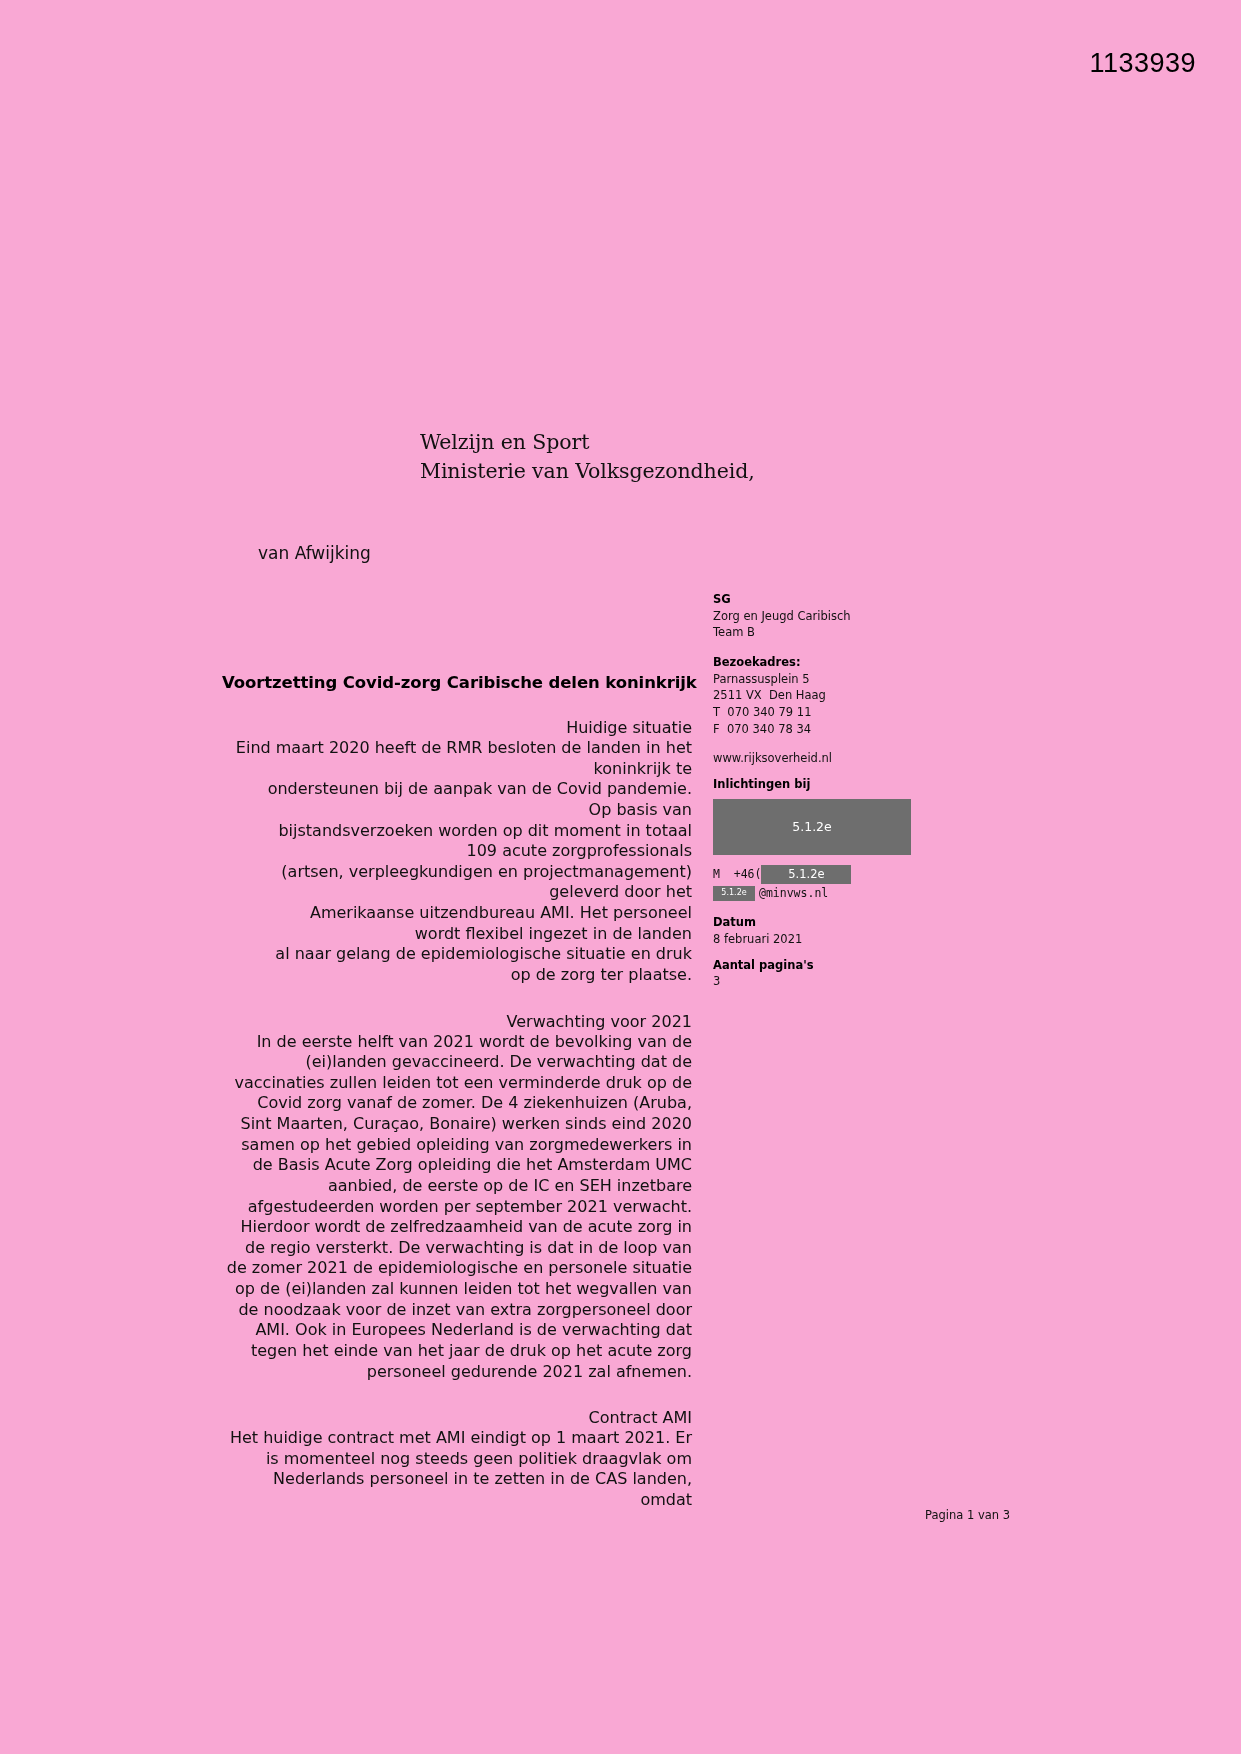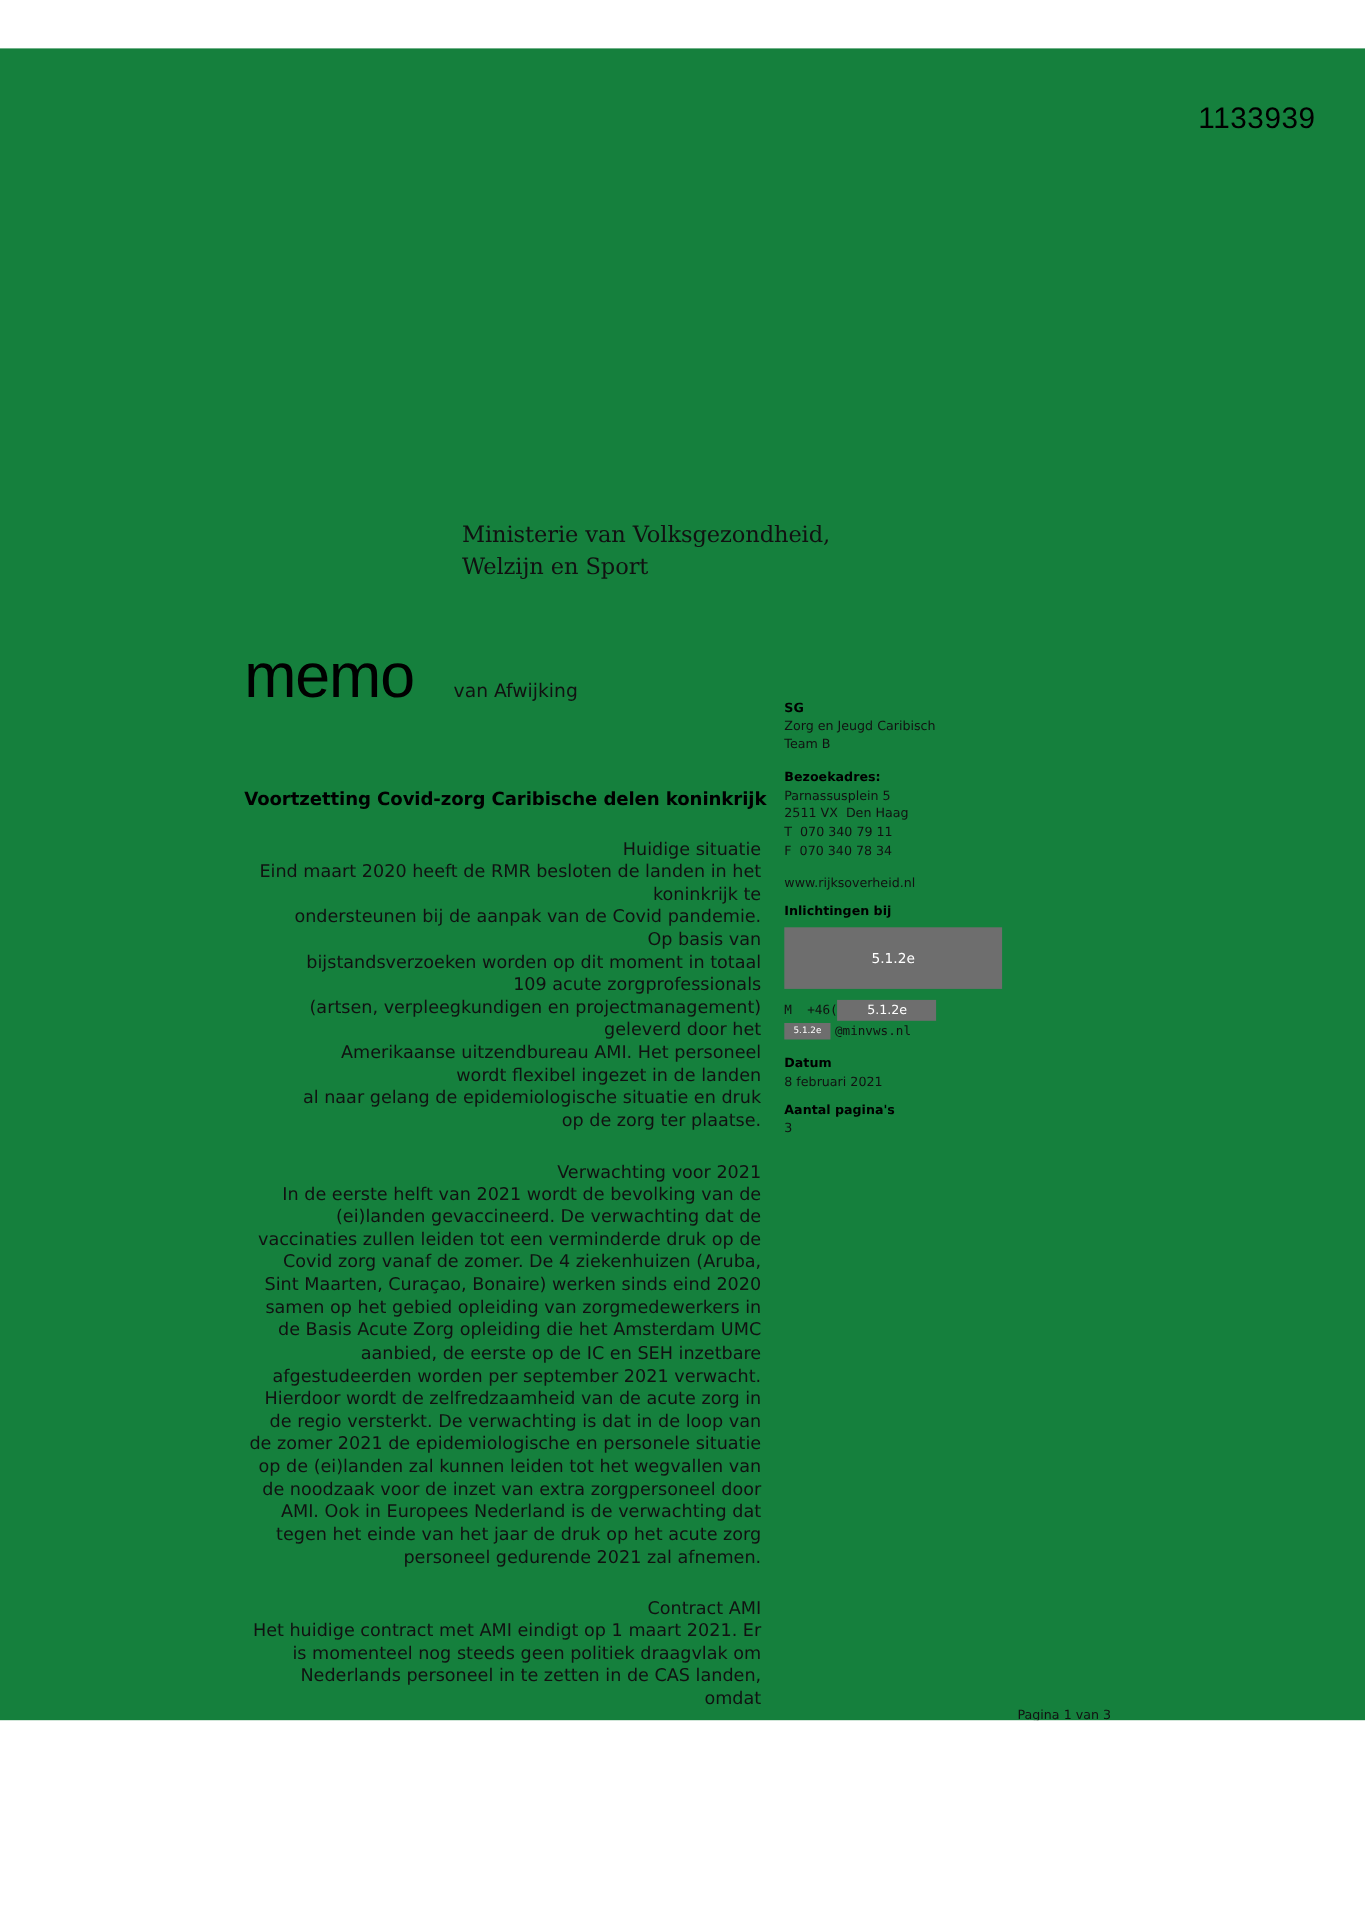--- a/index.html
+++ b/index.html
@@ -7,24 +7,23 @@
     padding: 0;
     background: #ffffff;
   }
   body {
     font-family: "DejaVu Sans", sans-serif;
     color: #1a1a1a;
   }
   .page {
     position: relative;
     width: 1241px;
-    height: 1520px;
-    background: #15803d;
+    height: 1754px;
+    background: #f9a8d4;
     overflow: hidden;
-    margin-top: 44px;
   }
 
   
   .doc-number {
     position: absolute;
     top: 48px;
     right: 45px;
     font-family: "Liberation Sans", sans-serif;
     font-size: 27px;
     letter-spacing: 0.5px;
@@ -189,26 +188,25 @@
   }
 </style>
 </head>
 <body>
 
 <div class="page">
 
   <div class="doc-number">1133939</div>
 
   <div class="ministry">
+    <div>Welzijn en Sport</div>
     <div>Ministerie van Volksgezondheid,</div>
-    <div>Welzijn en Sport</div>
   </div>
 
   <div class="memo-title-row">
-    <span class="memo-word">memo</span>
     <span class="memo-sub">van Afwijking</span>
   </div>
 
   <div class="body-col">
     <div class="body-heading">Voortzetting Covid-zorg Caribische delen koninkrijk</div>
 
     <div>
       <div class="sub-heading">Huidige situatie</div>
       <p class="para hanging">Eind maart 2020 heeft de RMR besloten de landen in het koninkrijk te
 ondersteunen bij de aanpak van de Covid pandemie. Op basis van

